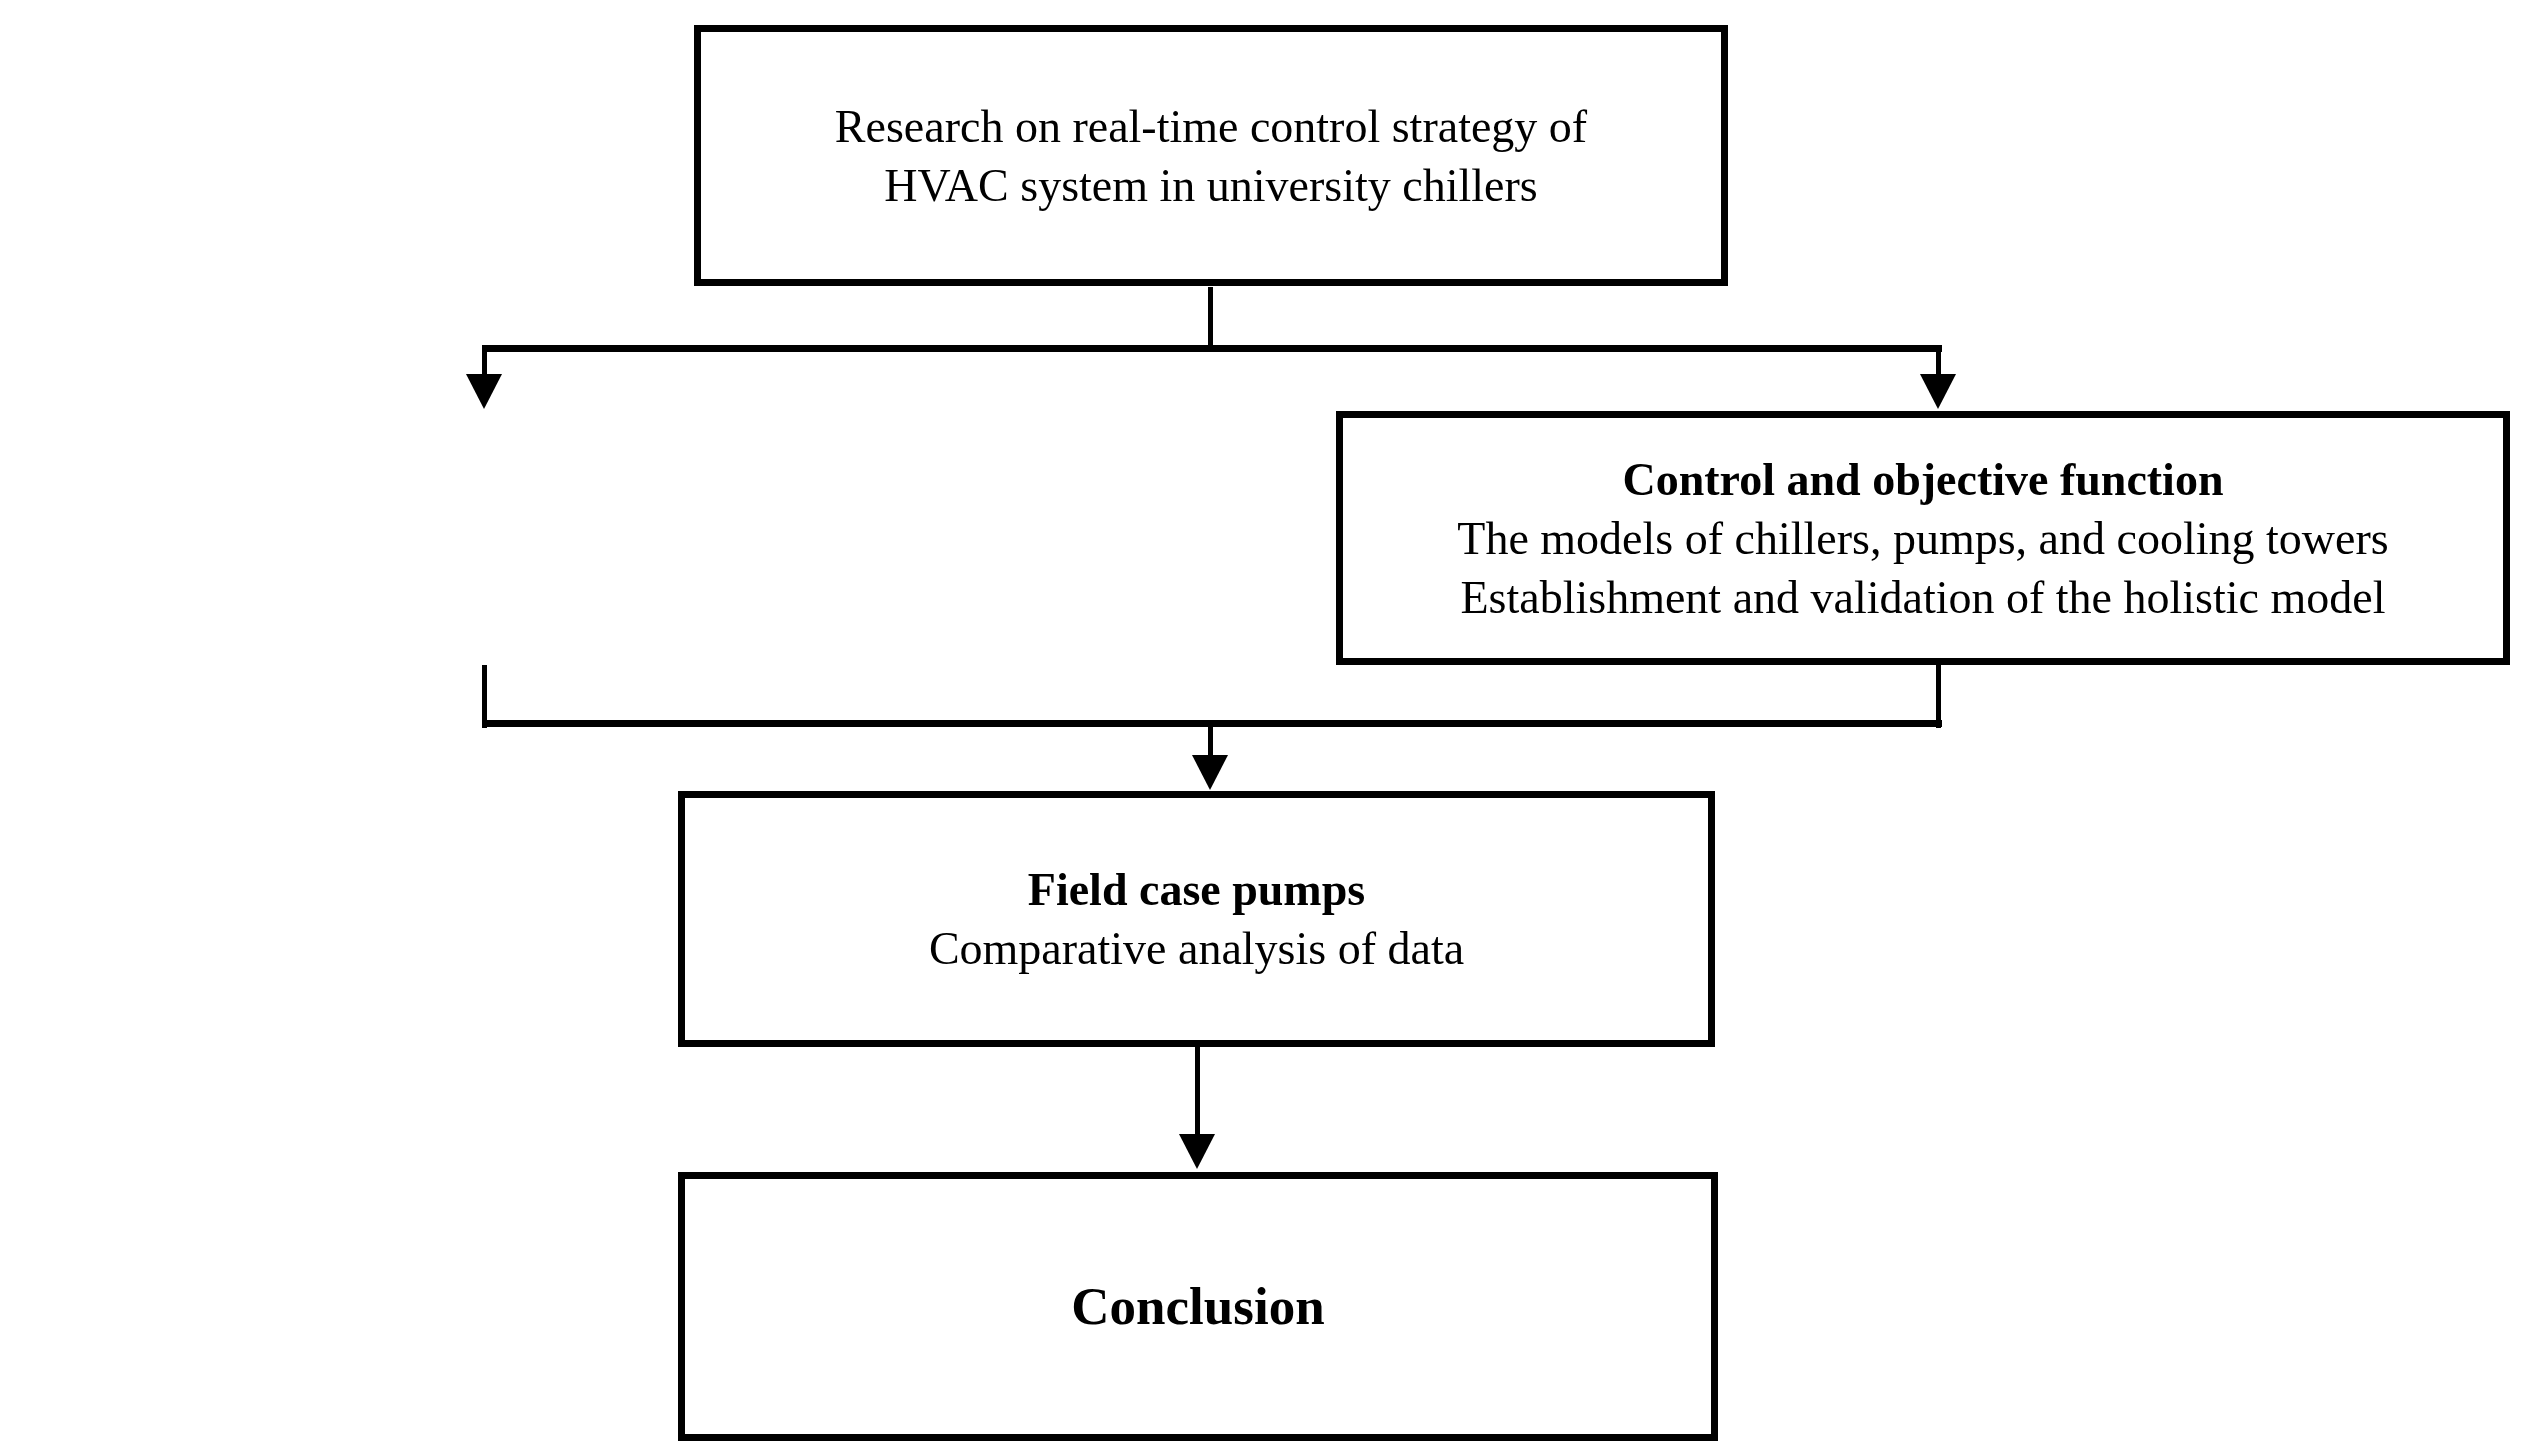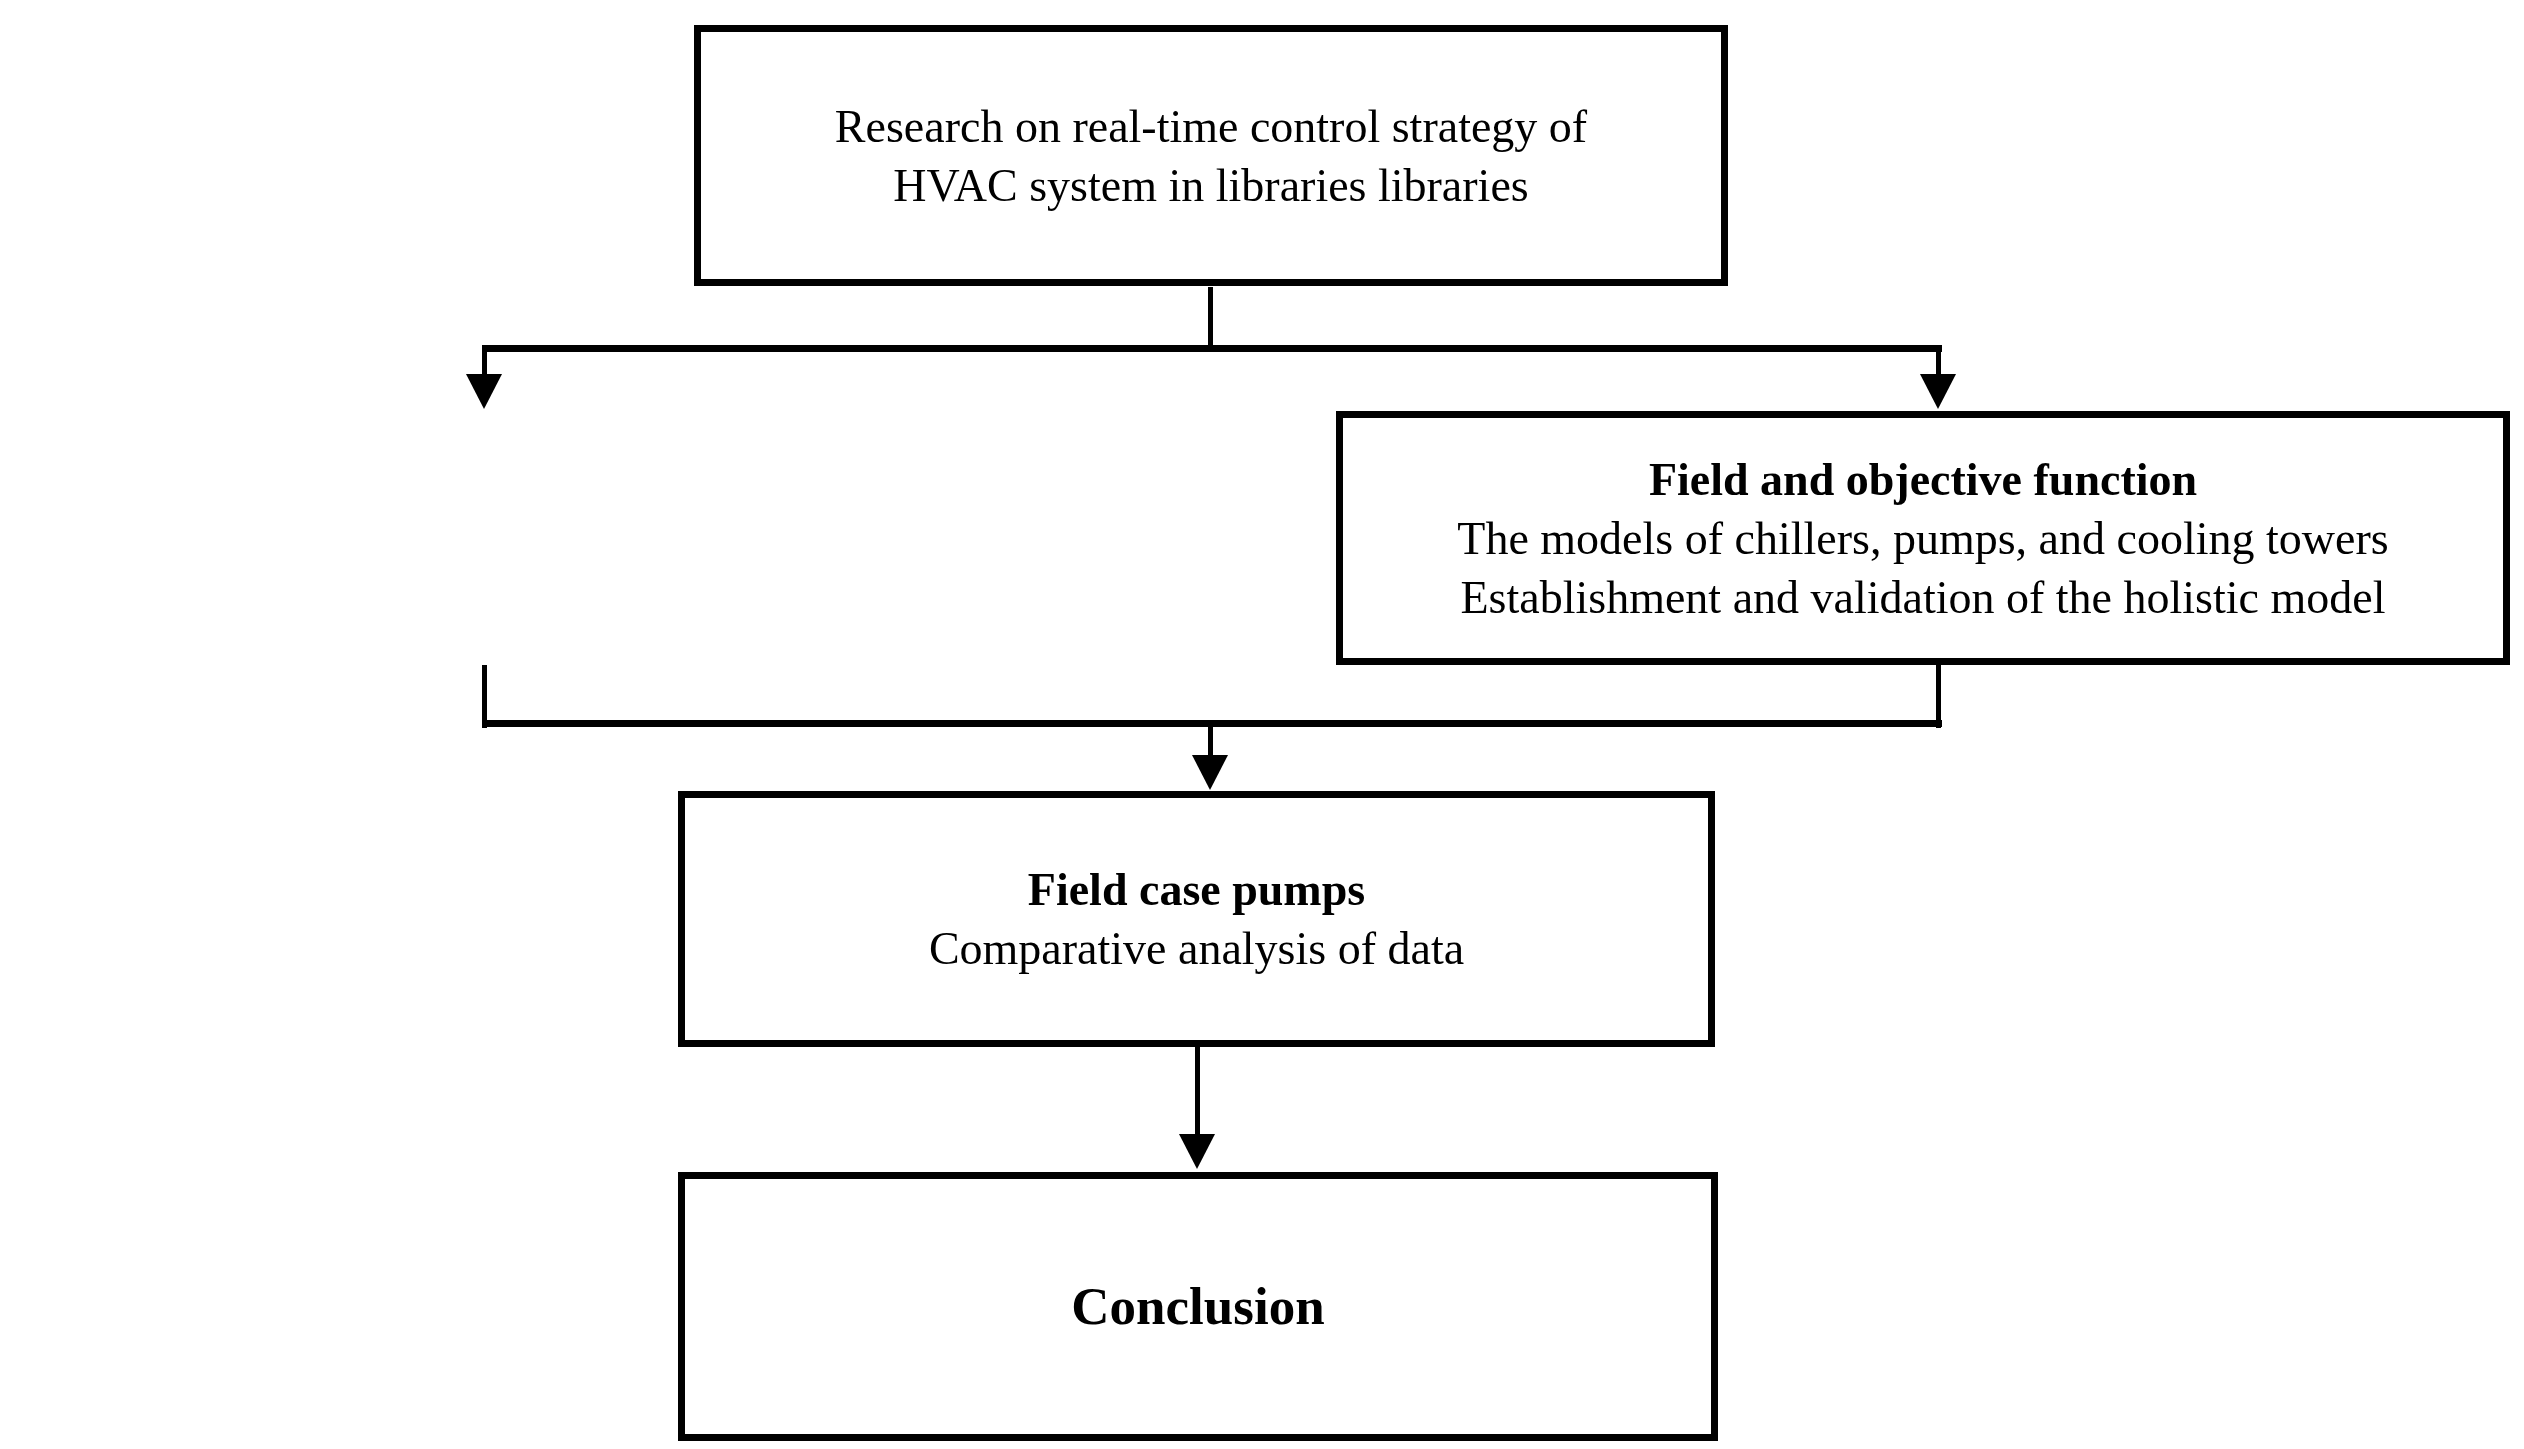--- a/index.html
+++ b/index.html
@@ -55,36 +55,36 @@
     border-top: 35px solid var(--line-color, #000000);
   }
 </style>
 </head>
 <body>
 
 <div class="canvas">
 
   <div class="box" style="left:694px; top:25px; width:1034px; height:261px;">
     <div class="line">Research on real-time control strategy of</div>
-    <div class="line">HVAC system in libraries libraries</div>
+    <div class="line">HVAC system in university chillers</div>
   </div>
 
   <div class="vline" style="left:1208px; top:287px; width:5.3px; height:63px;"></div>
 
   <div class="hline" style="left:482px; top:345px; width:1460px; height:6.9px;"></div>
 
   <div class="vline" style="left:482px; top:345px; width:5.3px; height:32px;"></div>
   <div class="arrowhead" style="left:466px; top:374px;"></div>
 
   <div class="vline" style="left:1936px; top:345px; width:5.3px; height:32px;"></div>
   <div class="arrowhead" style="left:1920px; top:374px;"></div>
 
 
   <div class="box" style="left:1336px; top:411px; width:1174px; height:254px;">
-    <div class="line bold">Field and objective function</div>
+    <div class="line bold">Control and objective function</div>
     <div class="line">The models of chillers, pumps, and cooling towers</div>
     <div class="line">Establishment and validation of the holistic model</div>
   </div>
 
   <div class="vline" style="left:482px; top:665px; width:5.3px; height:63px;"></div>
   <div class="vline" style="left:1936px; top:665px; width:5.3px; height:63px;"></div>
 
   <div class="hline" style="left:482px; top:720px; width:1460px; height:6.9px;"></div>
 
   <div class="vline" style="left:1208px; top:720px; width:5.3px; height:36px;"></div>

